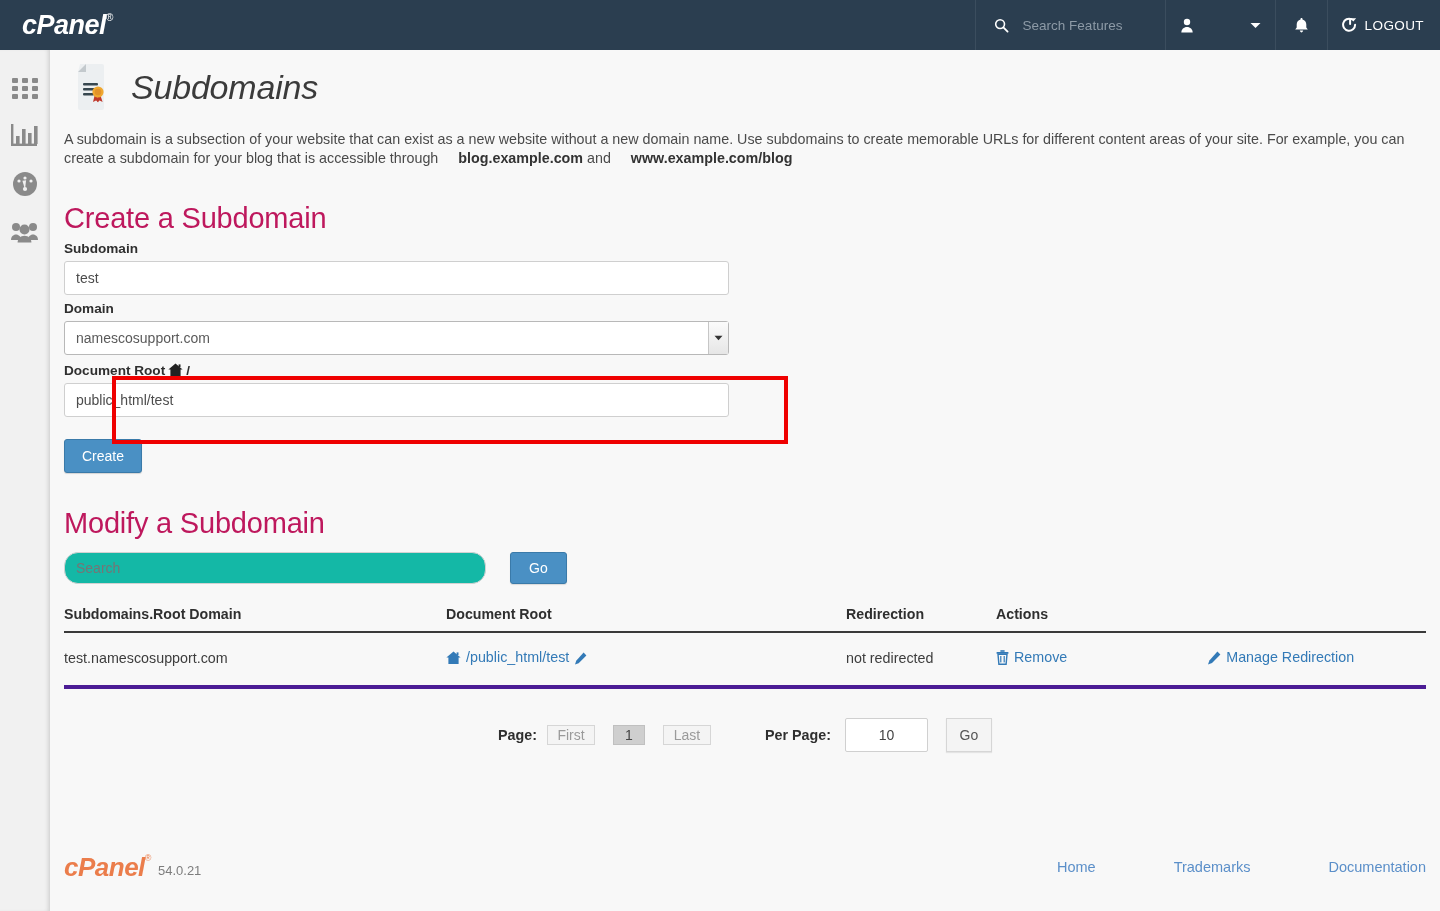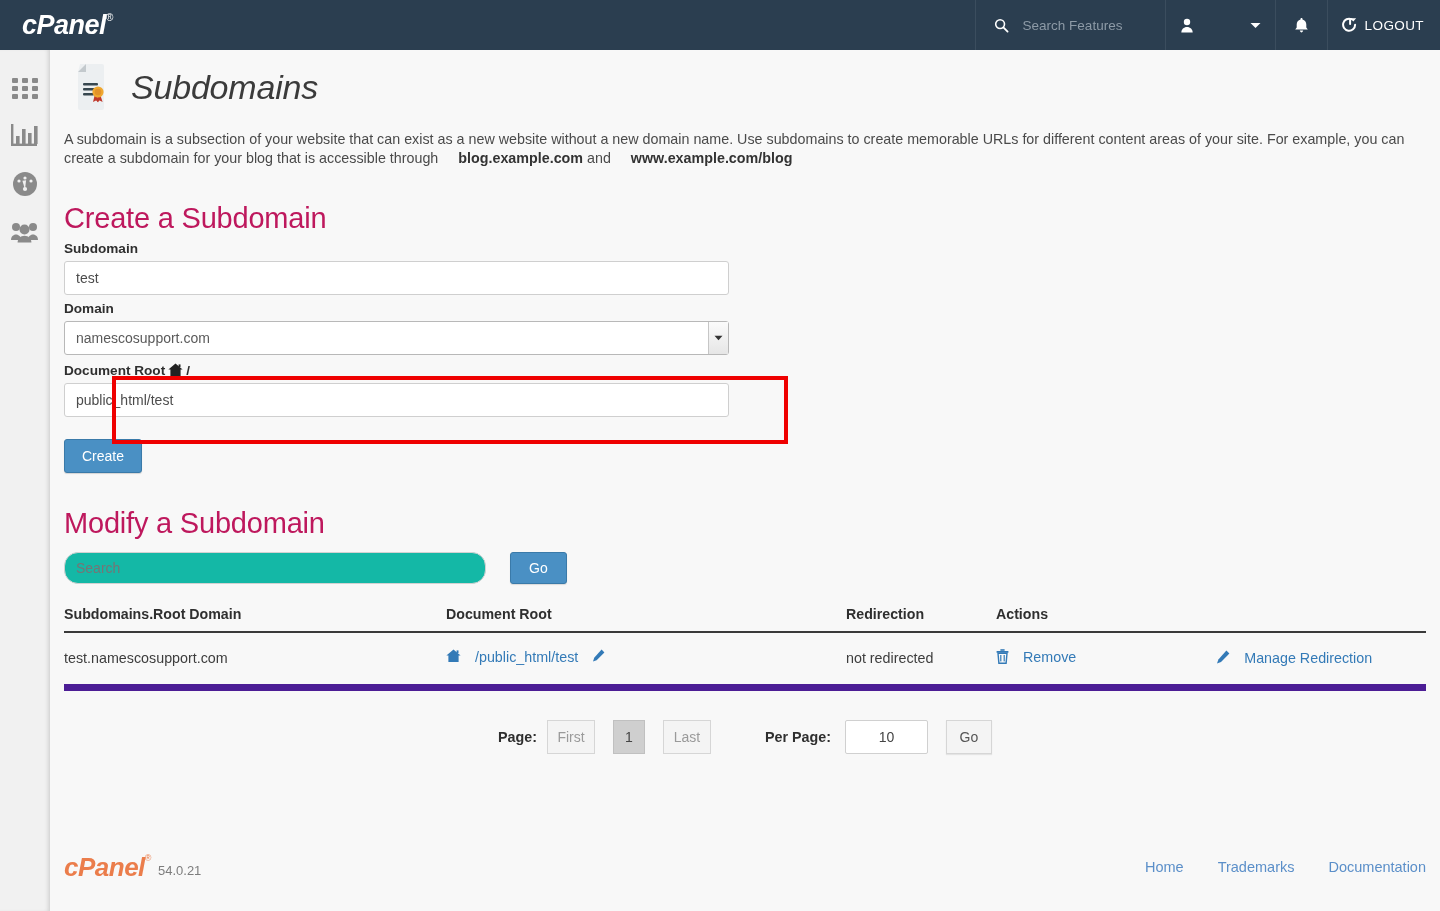--- a/index.html
+++ b/index.html
@@ -180,39 +180,39 @@
     font-size: 14.3px;
   }
   table.subtable thead th {
     text-align: left; font-weight: bold; color: #2f2f2f;
     padding: 0 0 9px 0;
     border-bottom: 2px solid #3a3a3a;
     font-size: 14.2px;
   }
   table.subtable tbody td {
     padding: 16px 0 17px 0;
-    border-bottom: 7px solid #4c1d95;
+    border-bottom: 4px solid #4c1d95;
     color: #3d3d3d; vertical-align: middle;
   }
   .col-a { width: 382px; }
   .col-b { width: 400px; }
   .col-c { width: 150px; }
   .col-d { width: 430px; }
   a.lnk { color: #337ab7; text-decoration: none; cursor: pointer; }
-  .act { display: inline-flex; align-items: flex-start; gap: 14px; }
+  .act { display: inline-flex; align-items: flex-end; gap: 5px; }
   .act-spacer { display: inline-block; width: 132px; }
 
   
   .pager {
     display: flex; align-items: center; justify-content: center;
     gap: 0; margin-top: 29px;
   }
   .pg-label { font-size: 14.3px; font-weight: bold; color: #2f2f2f; margin-right: 10px; }
   .pg-btn {
-    min-width: 48px; height: 34px;
+    min-width: 48px; height: 20px;
     border: 1px solid #d6d6d6; background: #f4f4f4;
     color: #9a9a9a; font-size: 14px;
     font-family: "Liberation Sans", sans-serif;
     cursor: pointer; margin-right: 18px;
   }
   .pg-btn.active { background: #cfcfcf; color: #444; border-color: #c0c0c0; min-width: 32px; }
   .perpage-label { font-size: 14.3px; font-weight: bold; color: #2f2f2f; margin: 0 14px 0 36px; }
   .perpage-input {
     width: 83px; height: 34px; text-align: center;
     border: 1px solid #d0d0d0; border-radius: 2px; background: #fff;
@@ -237,21 +237,21 @@
     display: flex; align-items: flex-start; gap: 7px;
   }
   .footer-logo {
     font-size: 26px; font-weight: bold; font-style: italic;
     color: #eb7d4b; letter-spacing: -0.5px; line-height: 1;
     display: flex; align-items: flex-start;
   }
   .footer-logo .reg { font-size: 9px; font-style: normal; font-weight: normal; }
   .footer-ver { font-size: 13px; color: #7d7d7d; margin-top: 9px; }
   .footer-links { margin-left: auto; display: flex; gap: 34px; }
-  .footer-links a { color: #5b8fc9; font-size: 14.5px; text-decoration: none; cursor: pointer; }
+  .footer-links a { color: #5b8fc9; font-size: 14.5px; text-decoration: none; cursor: pointer; margin-left: 44px; }
 </style>
 </head>
 <body>
 
 <div class="topbar">
   <div class="brand">
     <span>cPanel</span>
       <span class="reg">®</span>
   </div>
 

